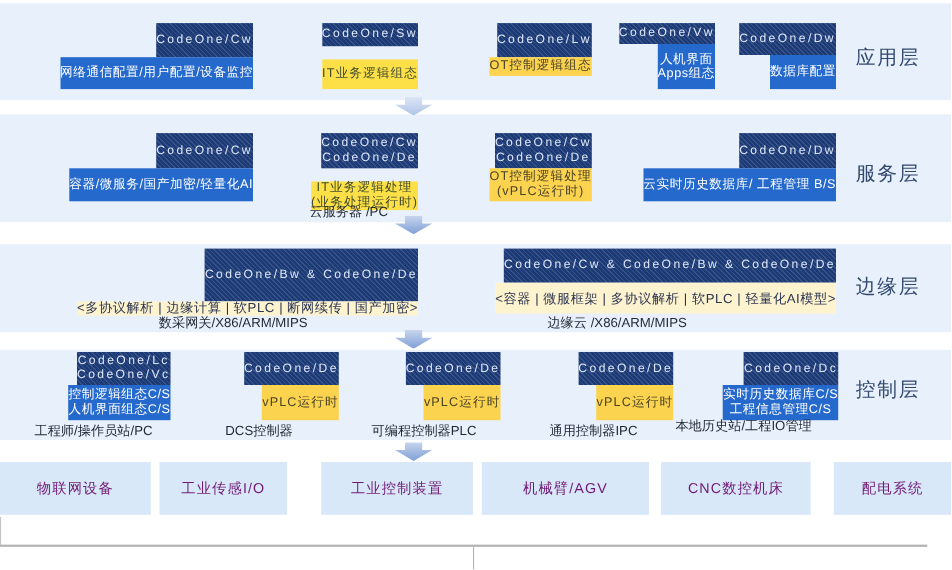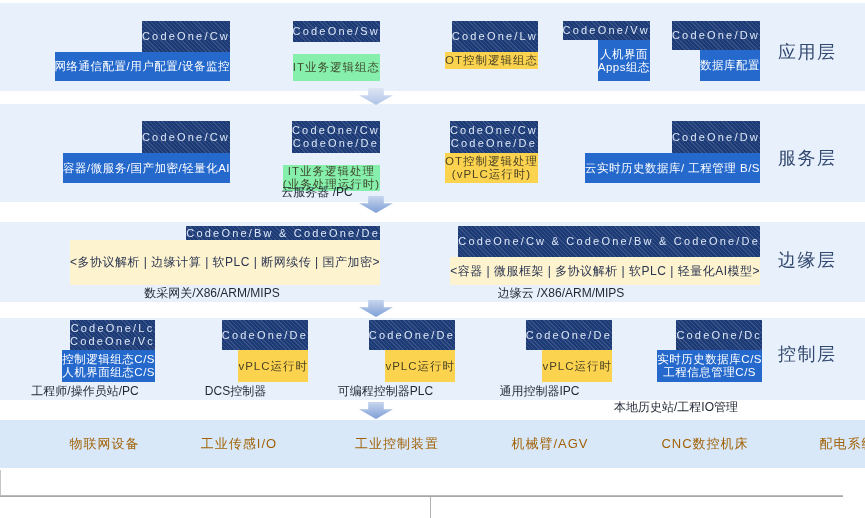--- a/index.html
+++ b/index.html
@@ -30,43 +30,43 @@
     font-size:11px;line-height:13px;letter-spacing:2.2px;
     text-align:center;
   }
   .box-body{
     flex:1 1 auto;
     display:flex;flex-direction:column;justify-content:center;align-items:center;
     font-size:11.5px;line-height:13px;
     text-align:center;
   }
   .body-blue{background:#2569cd;color:#ffffff;letter-spacing:0.5px;}
-  .body-green{background:#86efac;color:#3f4a2d;letter-spacing:1px;margin-top:12px;}
+  .body-green{background:#fde047;color:#3f4a2d;letter-spacing:1px;margin-top:12px;}
   .body-yellow{background:#fcd34f;color:#4a4325;letter-spacing:1px;}
   .body-cream{background:#fdf3cf;color:#2b3550;font-size:12px;letter-spacing:0.5px;}
   .caption{
     position:absolute;
     font-size:12px;font-weight:normal;color:#1f2633;
     text-align:center;line-height:14px;
   }
   .layer-label{
     position:absolute;left:778px;width:82px;
     font-size:18px;color:#31486f;letter-spacing:1.5px;
   }
   .arrow{
     position:absolute;width:34px;height:17px;
     clip-path:polygon(27% 0, 73% 0, 73% 42%, 100% 42%, 50% 100%, 0 42%, 27% 42%);
   }
   .arrow-pale{background:linear-gradient(180deg,#dde5f4,#b0c4e8);}
   .arrow-mid{background:linear-gradient(180deg,#c7d5ee,#7fa0d6);}
   .device{
     position:absolute;top:420px;height:48px;
-    background:#d9e8f8;color:#a16207;
+    background:#d9e8f8;color:#701a75;
     display:flex;justify-content:center;align-items:center;
-    font-size:13px;letter-spacing:1px;padding-left:36px;
+    font-size:13px;letter-spacing:1px;
   }
   .frame-hline{position:absolute;left:0;top:495px;width:843px;height:2px;
     background:linear-gradient(180deg,#c6c6c6,#9e9e9e);}
   .frame-vtick{position:absolute;left:430px;top:497px;width:1px;height:21px;background:#b3b3b3;}
   .frame-ltick{position:absolute;left:0;top:470px;width:1px;height:26px;background:#c4c4c4;}
 </style>
 </head>
 <body>
 
 <div id="canvas">
@@ -156,21 +156,21 @@
     <div class="box-body body-blue">
       <div>云实时历史数据库/ 工程管理 B/S</div>
     </div>
   </div>
   <div class="caption" style="left:237px;top:185px;width:160px">云服务器 /PC</div>
   <div class="layer-label" style="top:146px">服务层</div>
 
   <div class="arrow arrow-mid" style="left:359px;top:196px"></div>
 
   <div class="box" style="left:13px;top:226px;width:367px;height:59px">
-    <div class="box-header" style="height:14px">
+    <div class="box-header" style="height:48px">
       <div>CodeOne/Bw &amp; CodeOne/De</div>
     </div>
     <div class="box-body body-cream">
       <div>&lt;多协议解析 | 边缘计算 | 软PLC | 断网续传 | 国产加密&gt;</div>
     </div>
   </div>
   <div class="box" style="left:387px;top:226px;width:373px;height:59px">
     <div class="box-header" style="height:31px">
       <div>CodeOne/Cw &amp; CodeOne/Bw &amp; CodeOne/De</div>
     </div>
@@ -224,21 +224,21 @@
     </div>
     <div class="box-body body-blue">
       <div>实时历史数据库C/S</div>
       <div>工程信息管理C/S</div>
     </div>
   </div>
   <div class="caption" style="left:5px;top:384px;width:160px">工程师/操作员站/PC</div>
   <div class="caption" style="left:163px;top:384px;width:145px">DCS控制器</div>
   <div class="caption" style="left:467px;top:384px;width:145px">通用控制器IPC</div>
   <div class="caption" style="left:316px;top:384px;width:139px">可编程控制器PLC</div>
-  <div class="caption" style="left:586px;top:400px;width:180px">本地历史站/工程IO管理</div>
+  <div class="caption" style="left:586px;top:380px;width:180px">本地历史站/工程IO管理</div>
   <div class="layer-label" style="top:342px">控制层</div>
 
   <div class="arrow arrow-mid" style="left:359px;top:402px"></div>
 
   <div class="device" style="left:0;width:137px">物联网设备</div>
   <div class="device" style="left:145px;width:116px">工业传感I/O</div>
   <div class="device" style="left:292px;width:138px">工业控制装置</div>
   <div class="device" style="left:438px;width:152px">机械臂/AGV</div>
   <div class="device" style="left:601px;width:136px">CNC数控机床</div>
   <div class="device" style="left:758px;width:107px">配电系统</div>

